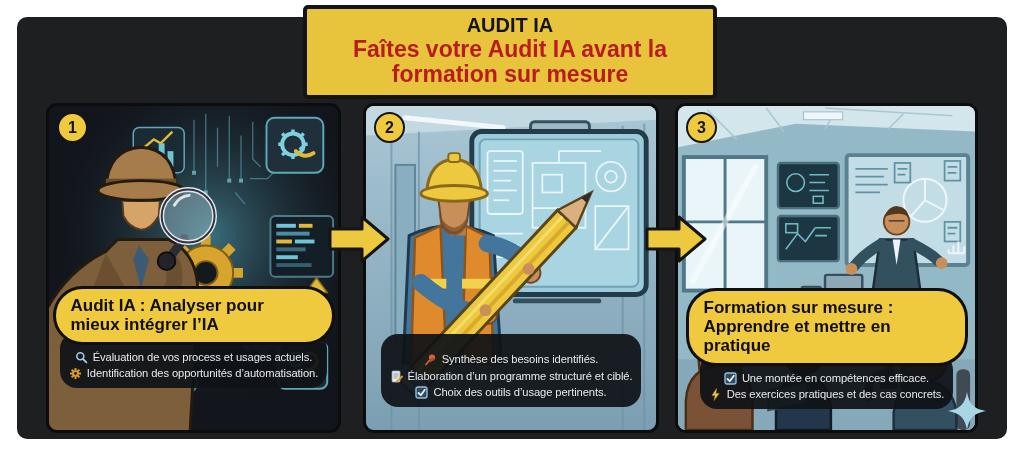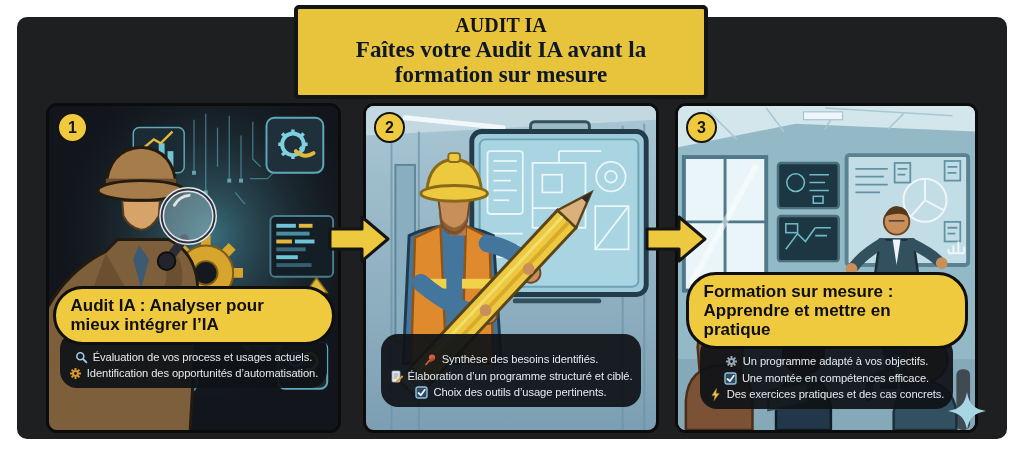--- a/index.html
+++ b/index.html
@@ -1,21 +1,21 @@
 <!DOCTYPE html>
 <html lang="fr"><head>
 <meta charset="utf-8">
 <style>
   html,body{margin:0;padding:0;background:#ffffff;font-family:"Liberation Sans",sans-serif;}
   #stage{position:relative;width:1024px;height:454px;overflow:hidden;background:#ffffff;}
   .frame{position:absolute;left:17px;top:17px;width:990px;height:422px;background:#1e1f21;border-radius:10px;}
-  .banner{position:absolute;left:294px;top:5px;width:414px;box-sizing:border-box;background:#e8c43c;
-          border:4px solid #141414;border-radius:5px;text-align:center;padding:5px 2px 7px;z-index:6;font-family:Liberation Serif, serif;}
+  .banner{position:absolute;left:303px;top:5px;width:414px;box-sizing:border-box;background:#e8c43c;
+          border:4px solid #141414;border-radius:5px;text-align:center;padding:5px 2px 7px;z-index:6;}
   .banner .l1{font-size:20px;font-weight:bold;color:#141414;line-height:1.15;white-space:nowrap;}
-  .banner .l2{font-size:23px;font-weight:bold;color:#0f172a;line-height:1.1;white-space:nowrap;}
+  .banner .l2{font-size:23px;font-weight:bold;color:#b91c1c;line-height:1.1;white-space:nowrap;}
   .panel{position:absolute;top:103px;height:330px;border:3px solid #0c0c0c;border-radius:11px;
          overflow:hidden;box-sizing:border-box;background:#10131a;z-index:2;}
   #panel1{left:46px;width:295px;}
   #panel2{left:363px;width:296px;}
   #panel3{left:675px;width:303px;}
   .scene{position:absolute;left:0;top:0;width:100%;height:100%;}
   .badge{position:absolute;left:8px;top:6px;width:27px;height:27px;border-radius:50%;background:#f0ca3e;
          border:2px solid #141414;color:#141414;font-weight:bold;font-size:16px;display:flex;
          align-items:center;justify-content:center;z-index:4;}
   .caption{position:absolute;left:0;right:0;display:flex;flex-direction:column;align-items:center;z-index:3;}
@@ -378,35 +378,20 @@
       <circle cx="252" cy="258" r="23" fill="#6b4426" stroke="#3d2410" stroke-width="2.5"></circle>
       <path d="M220 330 V312 Q224 282 252 280 Q280 282 284 312 V330 Z" fill="#325060" stroke="#1a2f3a" stroke-width="2.5"></path>
     </svg>
     <div class="badge">3</div>
     <div class="caption">
       <div class="pill">Formation sur mesure : Apprendre et mettre en pratique</div>
       <div class="bullets">
         <div class="brow">
           <span class="bi">
               <svg viewBox="0 0 13 13">
-                <g stroke="#97a7b4" stroke-width="2">
-                  <line x1="6.5" y1="1" x2="6.5" y2="12"></line>
-                  <line x1="1" y1="6.5" x2="12" y2="6.5"></line>
-                  <line x1="2.6" y1="2.6" x2="10.4" y2="10.4"></line>
-                  <line x1="10.4" y1="2.6" x2="2.6" y2="10.4"></line>
-                </g>
-                <circle cx="6.5" cy="6.5" r="3.3" fill="#97a7b4"></circle>
-                <circle cx="6.5" cy="6.5" r="1.4" fill="#14181f"></circle>
-              </svg>
-            </span>
-          <span>Un programme adapté à vos objectifs.</span>
-        </div>
-        <div class="brow">
-          <span class="bi">
-              <svg viewBox="0 0 13 13">
                 <rect x="1" y="1" width="11" height="11" rx="2" fill="#2e4a5c" stroke="#8fc0df" stroke-width="1.4"></rect>
                 <path d="M3.5 7 L5.8 9.2 L9.8 3.8" fill="none" stroke="#e8f2f8" stroke-width="1.8" stroke-linecap="round" stroke-linejoin="round"></path>
               </svg>
             </span>
           <span>Une montée en compétences efficace.</span>
         </div>
         <div class="brow">
           <span class="bi">
               <svg viewBox="0 0 13 13">
                 <path d="M7.5 0.5 L3 7.5 H6 L5 12.5 L10.2 5.5 H7 Z" fill="#ecc93f" stroke="#a8852a" stroke-width="0.6"></path>

